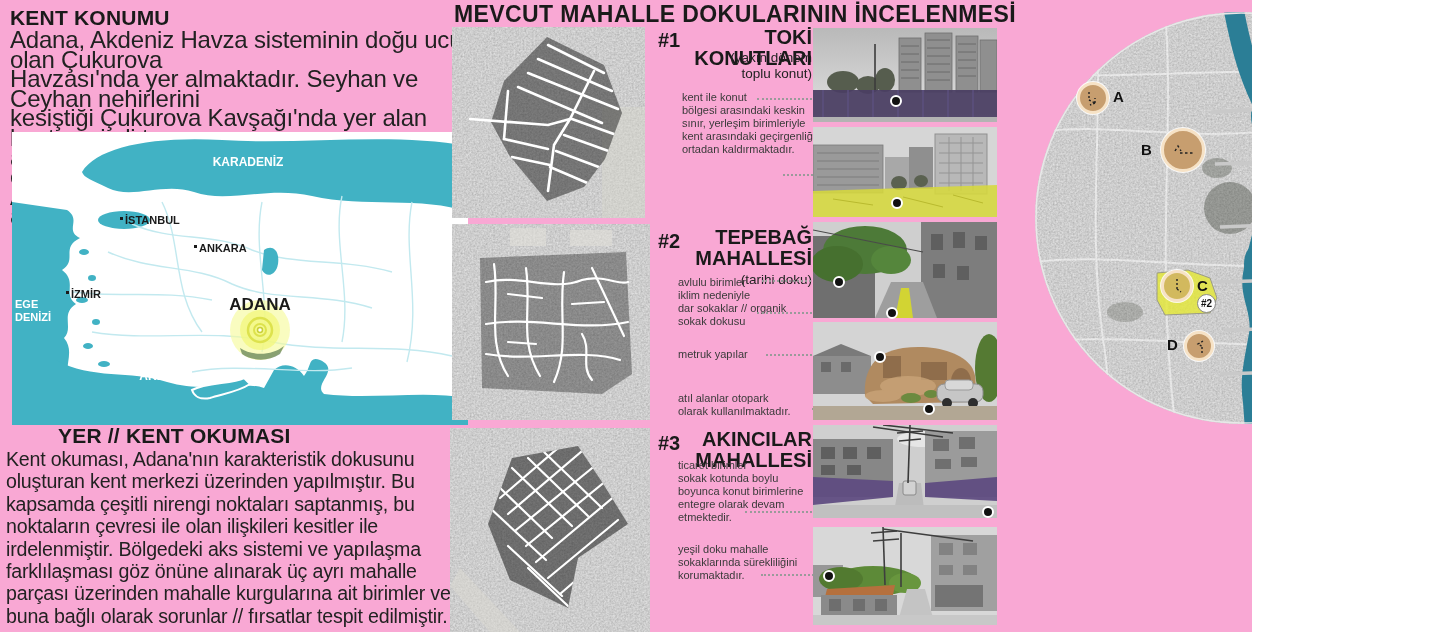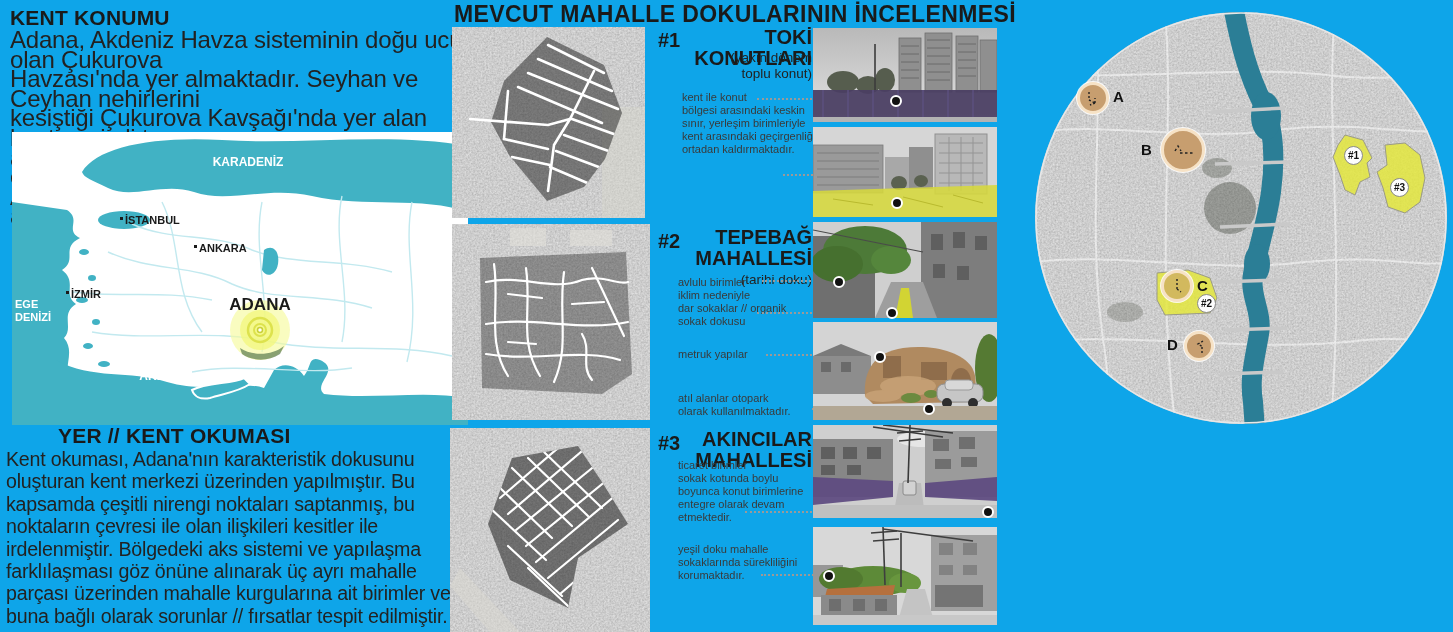--- a/index.html
+++ b/index.html
@@ -1,16 +1,16 @@
 <!DOCTYPE html>
 <html><head>
 <meta charset="utf-8">
 <style>
   html,body{margin:0;padding:0;background:#fff;}
-  #board{position:relative;width:1453px;height:632px;background:#0ea5e9;overflow:hidden;
+  #board{position:relative;width:1252px;height:632px;background:#f9a8d4;overflow:hidden;
          font-family:"Liberation Sans",sans-serif;color:#1a1a1a;}
   .abs{position:absolute;}
   
   .h1{font-size:21px;font-weight:bold;letter-spacing:.2px;}
   .body-text{font-size:24px;line-height:19.6px;color:#222;white-space:pre-line;letter-spacing:-0.2px;}
   .body-text2{font-size:19.6px;line-height:22.4px;color:#222;white-space:pre-line;letter-spacing:-0.2px;}
   
   .mid-title{font-size:23px;font-weight:bold;letter-spacing:.4px;}
   .sec-num{font-size:20px;font-weight:bold;}
   .sec-title{font-size:20px;font-weight:bold;line-height:21px;text-align:right;white-space:pre-line;}

